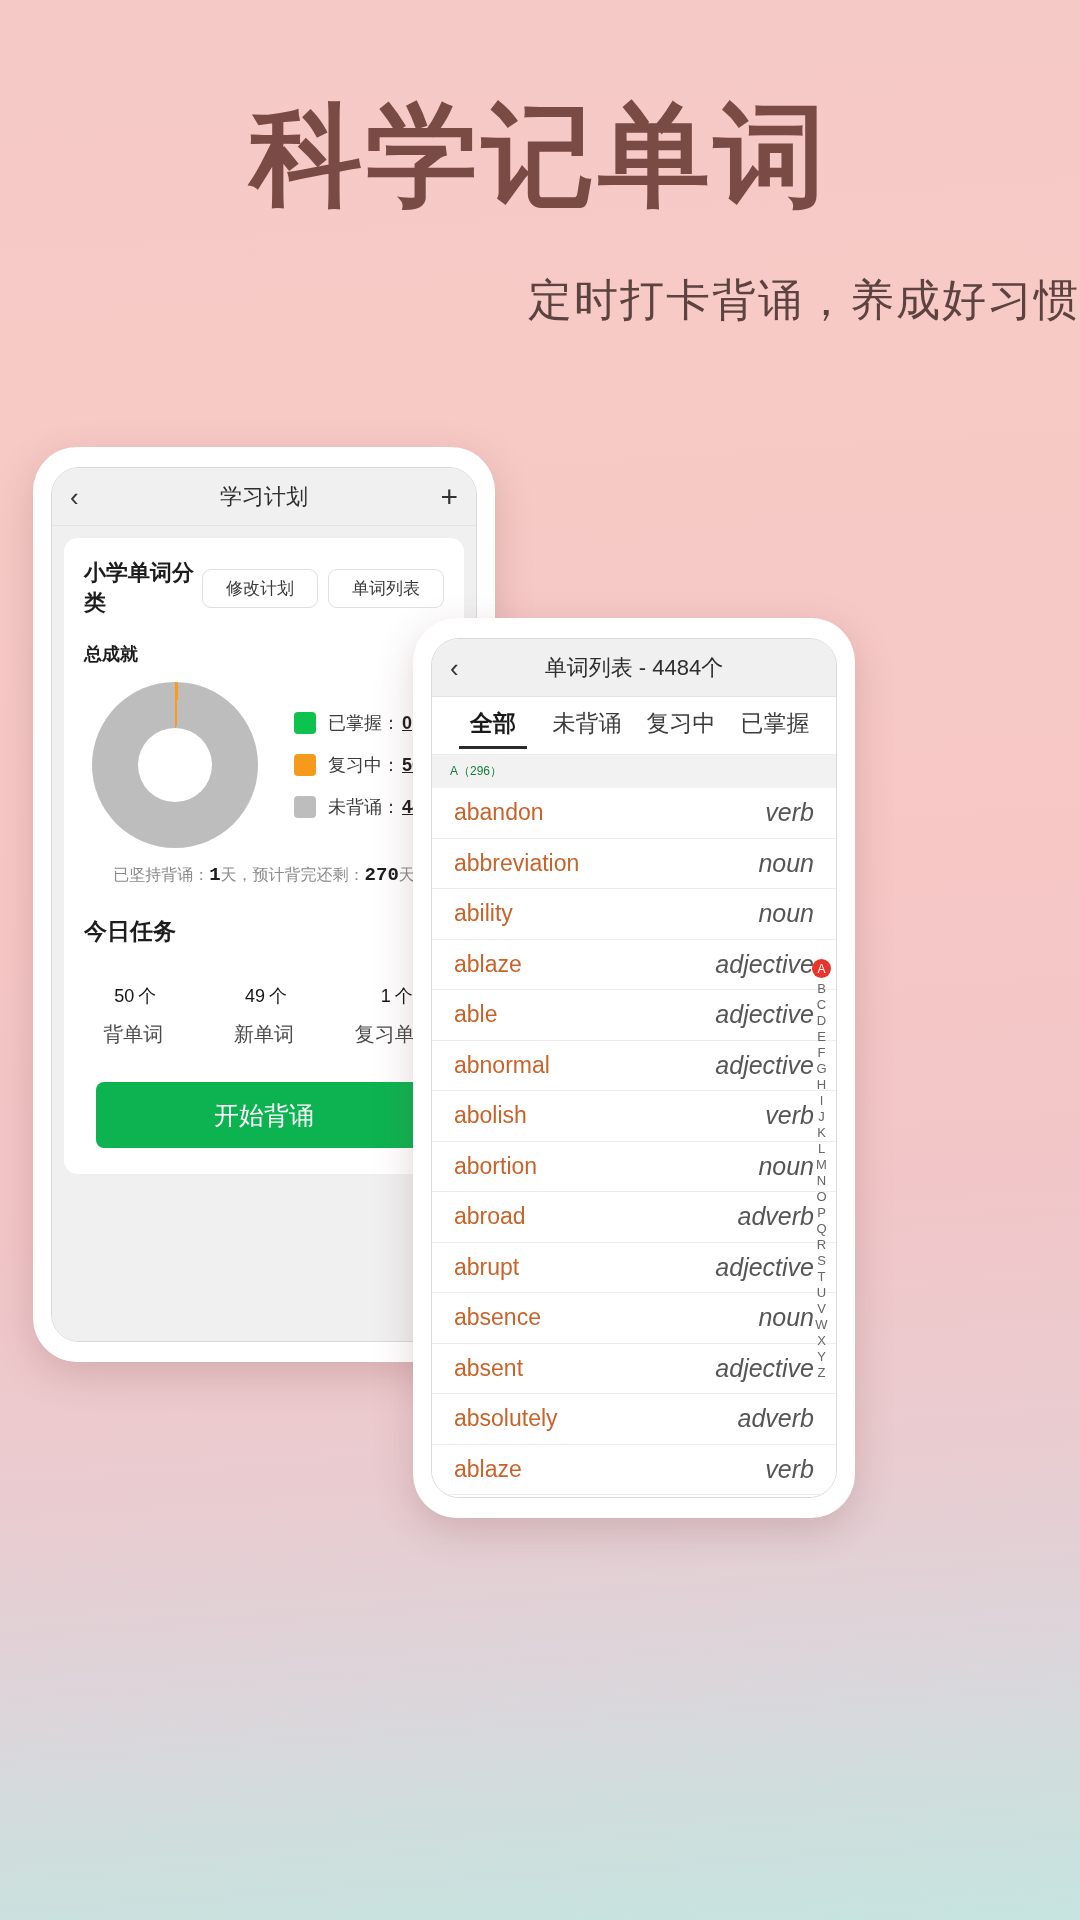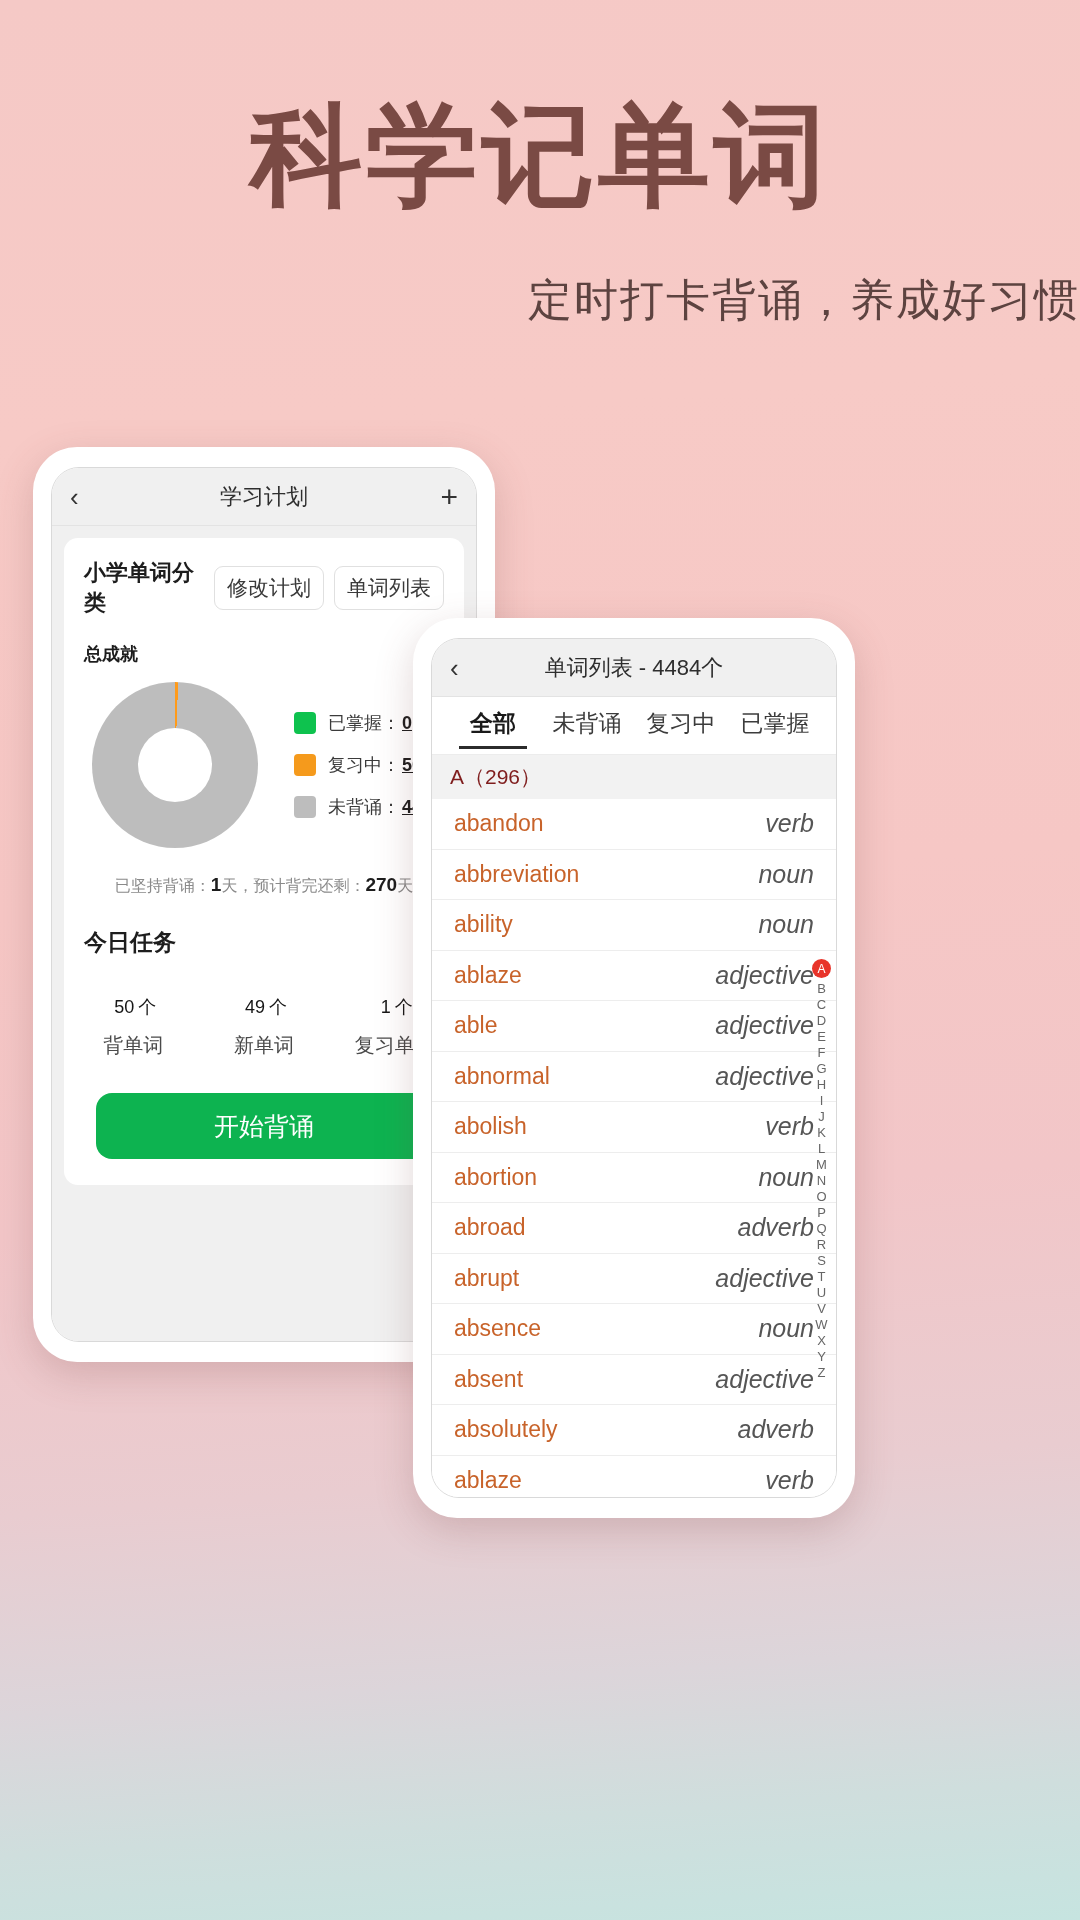--- a/index.html
+++ b/index.html
@@ -71,21 +71,21 @@
   
   .p1-body { background:#f0f0f0; height:100%; padding:12px 12px 0 12px; }
   .card {
     background:#fff; border-radius:14px; padding:20px 20px 26px 20px;
   }
   .card-head { display:flex; align-items:center; }
   .cat-title { font-size:22px; font-weight:bold; color:#1d1d1d; }
   .head-btns { margin-left:auto; display:flex; gap:10px; }
   .pill {
     border:1px solid #e0e0e0; border-radius:9px;
-    padding:7px 12px; font-size:21px; color:#3a3a3a;
+    padding:7px 23px; font-size:17px; color:#3a3a3a;
     background:#fff; white-space:nowrap;
   }
   .sec-title { font-size:18px; font-weight:bold; color:#1d1d1d; margin-top:24px; }
 
   .chart-row { display:flex; align-items:center; margin-top:16px; }
   .donut {
     width:166px; height:166px; border-radius:50%;
     background:
       conic-gradient(
         #ff9b1a 0deg 2.2deg,
@@ -96,46 +96,46 @@
   .donut::after {
     content:""; position:absolute; left:50%; top:50%;
     width:74px; height:74px; border-radius:50%;
     background:#fff; transform:translate(-50%,-50%);
   }
   .legend { margin-left:36px; display:flex; flex-direction:column; gap:18px; }
   .legend-row { display:flex; align-items:center; font-size:18px; color:#3b3b3b; white-space:nowrap;}
   .sw { width:22px; height:22px; border-radius:4px; margin-right:12px; flex:0 0 auto;}
   .lg-num { font-weight:bold; color:#1d1d1d; text-decoration:underline; margin-left:2px; }
 
-  .streak { margin-top:26px; text-align:center; font-size:16px; color:#8a8a8a; white-space:nowrap;}
+  .streak { margin-top:16px; text-align:center; font-size:16px; color:#8a8a8a; white-space:nowrap;font-family:Liberation Mono, monospace;}
   .streak b { color:#1d1d1d; font-size:19px; }
 
   .today-title { font-size:23px; font-weight:bold; color:#1d1d1d; margin-top:30px; }
   .stats { display:flex; margin-top:22px;gap:32px; }
   .stat { flex:1; text-align:center; }
   .stat-n { font-size:36px; font-weight:bold; color:#161616; }
   .stat-n span { font-size:18px; font-weight:normal; margin-left:4px; }
   .stat-l { font-size:20px; color:#4a4a4a; margin-top:10px; }
 
   .start-btn {
-    margin:34px 12px 0 12px; height:66px; border-radius:16px;
+    margin:34px 12px 0 12px; height:66px; border-radius:8px;
     background:#0db350; color:#fff; font-size:25px;
     display:flex; align-items:center; justify-content:center;
   }
   .pager { text-align:center; font-size:19px; color:#8d8d8d; position:absolute; bottom:22px; left:0; right:0;}
 
   
   .p2-body { background:#fff; height:100%; position:relative; }
   .tabs { display:flex; align-items:flex-end; height:58px; padding:5px 14px; border-bottom:1px solid #ececec;}
   .tab { flex:1; text-align:center; font-size:23px; color:#3c3c3c; padding-bottom:10px; position:relative; }
   .tab.active { font-weight:bold; color:#1a1a1a; }
   .tab.active::after {
     content:""; position:absolute; left:14%; right:14%; bottom:0; height:3px; background:#2b2b2b;
   }
-  .group-hd { background:#f2f2f2; padding:8px 18px; font-size:21px; color:#7f1d1d; }
+  .group-hd { background:#f2f2f2; padding:8px 18px; font-size:12px; color:#15803d; }
   .wlist { overflow:hidden; }
   .wrow {
     display:flex; align-items:center;
     padding:0 22px; height:50.5px;
     border-bottom:1px solid #ededed;
   }
   .w-term { font-size:23px; color:#c8632a; }
   .w-pos { margin-left:auto; font-size:25px; color:#555; font-style:italic; }
 
   .alpha {

